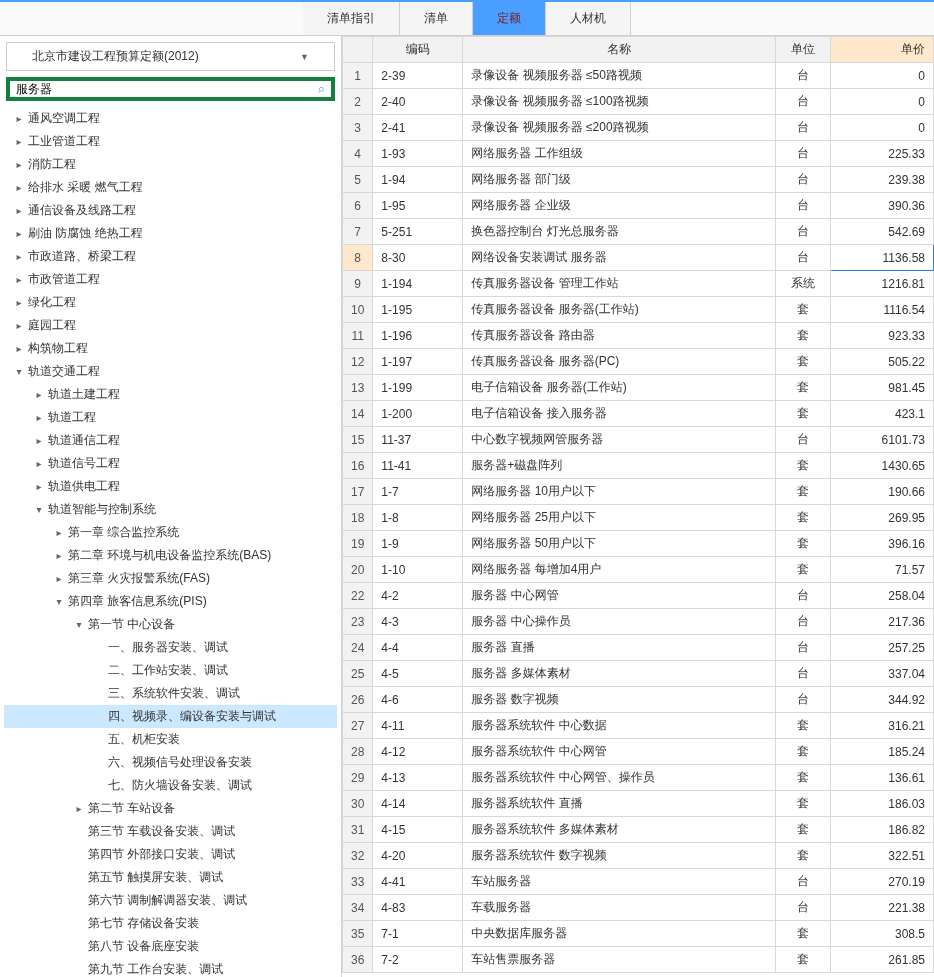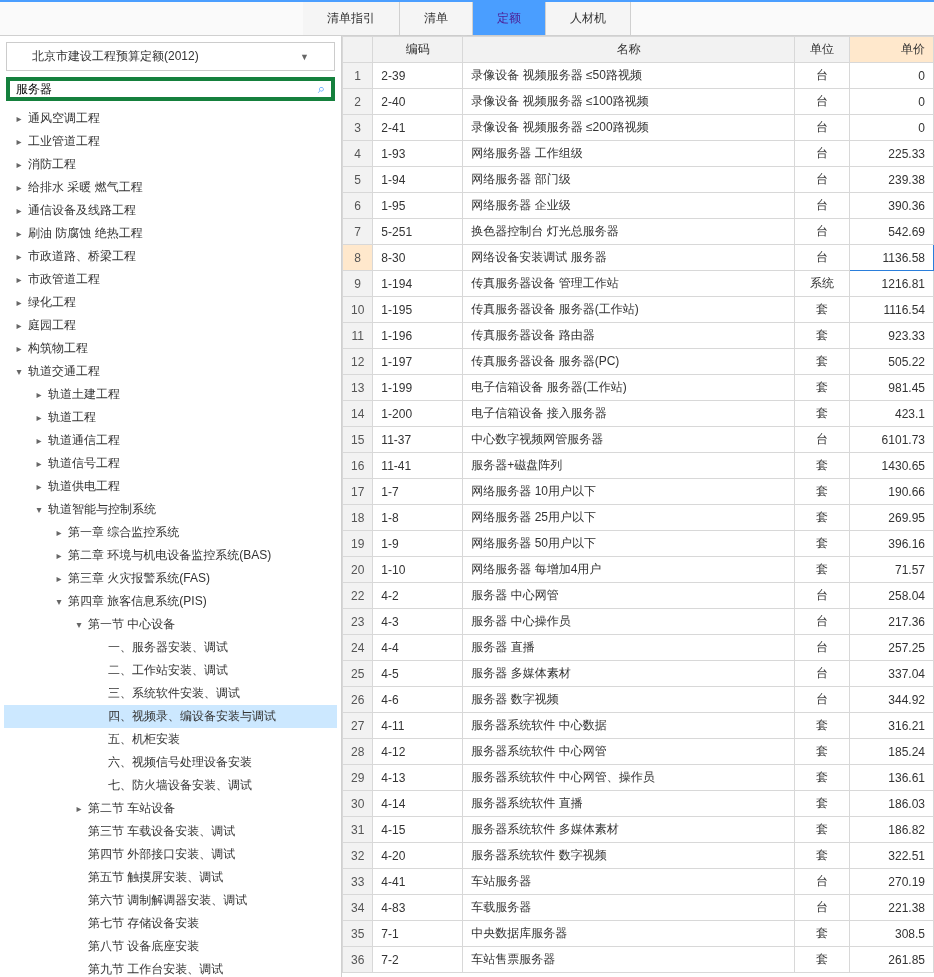--- a/index.html
+++ b/index.html
@@ -1,20 +1,20 @@
 <!DOCTYPE html>
 <html><head>
 <meta charset="utf-8">
 <style>
 * { margin: 0; padding: 0; box-sizing: border-box; }
 body { font-family: "Microsoft YaHei", Arial, sans-serif; font-size: 12px; background: #f0f0f0; color: #333; }
 .toolbar { background: #fafafa; border-bottom: 1px solid #d0d0d0; height: 36px; display: flex; align-items: center; padding: 0 8px; justify-content: space-between; border-top: 2px solid #4a9eff; flex-direction: column; }
 .tabs { display: flex; }
 .tab { padding: 8px 24px; border-right: 1px solid #d0d0d0; cursor: pointer; background: #f5f5f5; }
-.tab.active { background: #4a9eff; color: #4c1d95; }
+.tab.active { background: #4a9eff; color: #7f1d1d; }
 .tool-buttons { display: flex; }
 .tool-btn { padding: 4px 16px; border: 1px solid #ccc; background: #fff; border-radius: 3px; cursor: pointer; }
 .main { display: flex; height: calc(100vh - 36px); }
 .left-panel { width: 342px; background: #fff; border-right: 1px solid #d0d0d0; display: flex; flex-direction: column; }
 .dropdown { margin: 6px; padding: 5px 25px; border: 1px solid #ccc; background: #fff; display: flex; justify-content: space-between; align-items: center; cursor: pointer; }
 .search-box { margin: 0 6px 6px 6px; padding: 0 6px; border: 4px solid #15803d; display: flex; align-items: center; justify-content: space-between; }
 .search-box input { border: none; outline: none; flex: 1; font-size: 12px; }
 .tree { flex: 1; overflow-y: auto; padding: 0 4px 8px 4px; }
 .tree-item { padding: 3px 0 3px 4px; cursor: pointer; white-space: nowrap; display: flex; align-items: center; }
 .tree-item.selected { background: #cce8ff; }
@@ -26,21 +26,21 @@
 .indent-3 { padding-left: 68px; }
 .indent-4 { padding-left: 88px; }
 .right-panel { flex: 1; background: #fff; overflow: auto; }
 table { border-collapse: collapse; width: 100%; }
 th, td { border: 1px solid #d8d8d8; padding: 4px 8px; font-size: 12px; height: 23px; }
 th { background: #f2f2f2; font-weight: normal; text-align: center; }
 th.price-header { background: #ffe8cc; }
 .row-num { background: #f2f2f2; text-align: center; width: 30px; color: #555; }
 .col-code { width: 90px; }
 .col-unit { width: 55px; text-align: center; }
-.col-price { width: 84px; text-align: right; }
+.col-price { width: 103px; text-align: right; }
 tr.selected-row .row-num { background: #ffe8cc; }
 tr.selected-row .col-price { border: 1px solid #2a7edb; background: #fff; }
 .caret-down { font-size: 9px; color: #666; }
 .search-icon { color: #4a9eff; font-size: 13px; }
 </style>
 </head>
 <body>
 
 <div class="toolbar">
   <div class="tabs" id="tabs-container">

